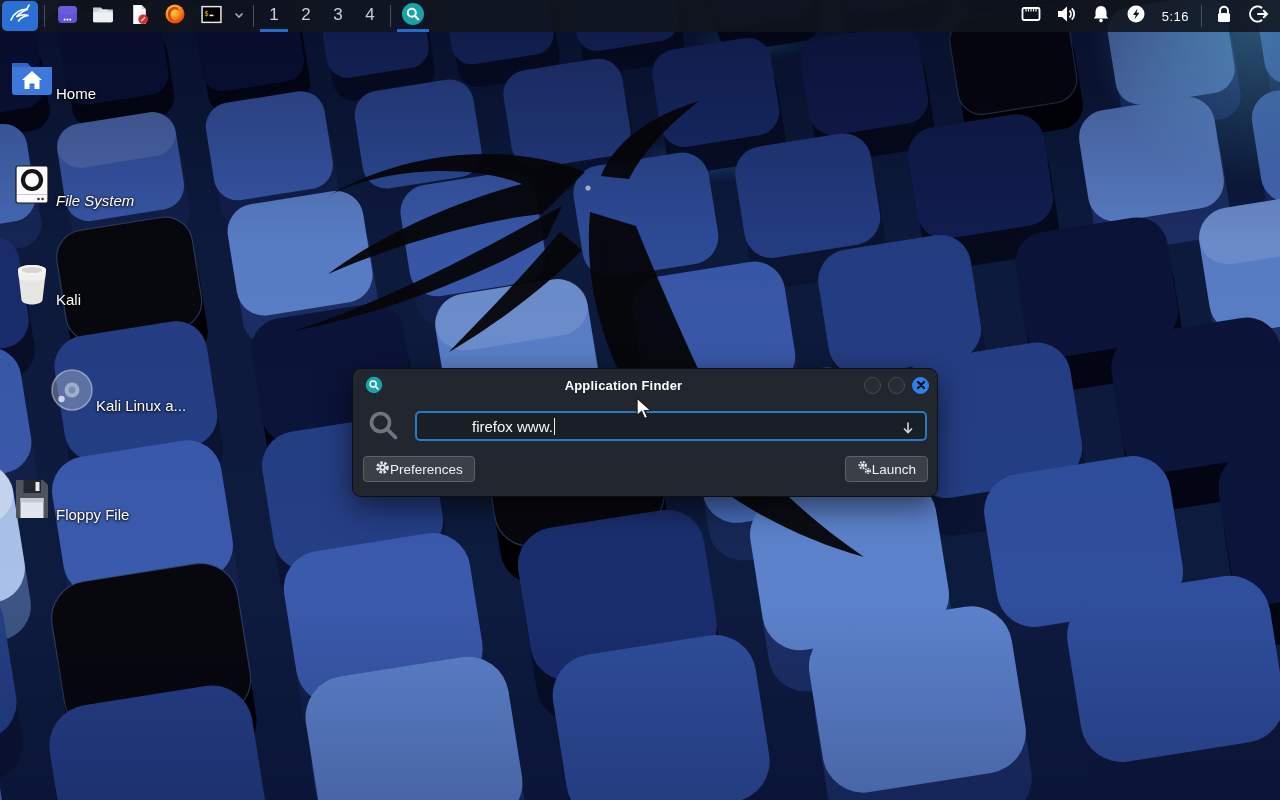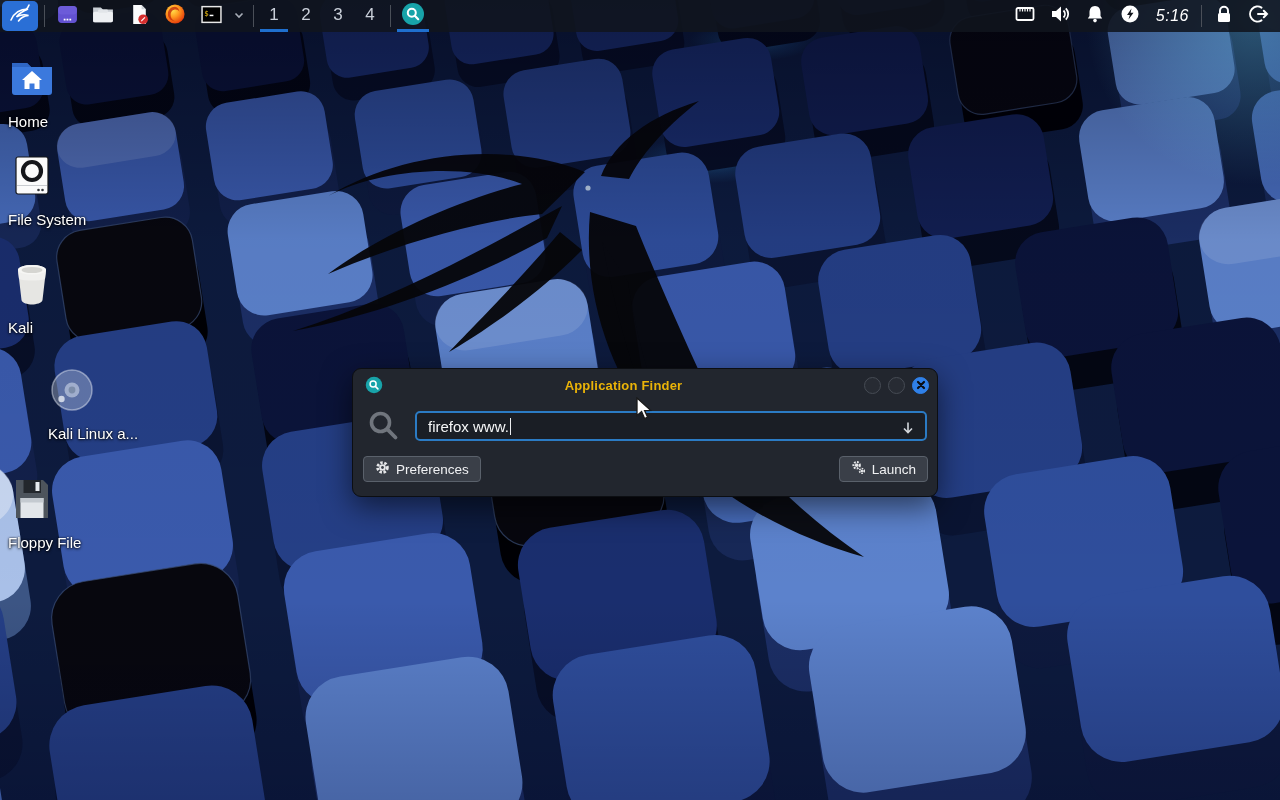--- a/index.html
+++ b/index.html
@@ -17,50 +17,50 @@
   .p-right { margin-left:auto; display:flex; align-items:center; height:100%; padding-right:4px; }
   .p-sep { width:1px; height:22px; background:#4a4f58; margin:0 4px; }
   .p-btn { position:relative; height:32px; display:flex; align-items:center; justify-content:center; cursor:default; }
   .kali-btn { width:36px; height:30px; margin:1px 2px; background:#2a6fd6; border-radius:5px; }
   .launcher { width:36px; }
   .chev { width:20px; }
   .ws-btn { width:32px; color:#c9cfd9; font-size:17px; }
   .ws-btn .num { position:relative; top:-1px; }
   .underline { position:absolute; left:2px; right:2px; bottom:0; height:3px; background:var(--accent); }
   .tray-btn { width:35px; }
-  #clock { color:#ffffff; font-size:16px; padding:0 8px; letter-spacing:0.5px;font-style:italic; }
+  #clock { color:#ffffff; font-size:13px; padding:0 8px; letter-spacing:0.5px; }
 
   
   #desktop-icons { position:absolute; left:8px; top:46px; width:106px; z-index:10; }
-  .dicon { position:absolute; left:0; width:106px; display:flex; flex-direction:column; align-items:flex-start; cursor:default; }
+  .dicon { position:absolute; left:0; width:106px; display:flex; align-items:flex-end; cursor:default; }
   .dicon .ic { width:48px; height:48px; display:flex; align-items:center; justify-content:center; }
   .dicon .lbl { margin-top:11px; color:#ffffff; font-size:15px; text-align:center; white-space:nowrap;
                 text-shadow:0 1px 3px rgba(0,0,0,0.95), 0 0 2px rgba(0,0,0,0.8); }
 
   
   #finder { position:absolute; left:352px; top:368px; width:586px; height:129px;
             background:#22262e; border:1px solid #0c0e12; border-radius:9px;
             box-shadow:0 10px 30px rgba(0,0,0,0.55); z-index:40; }
   #titlebar { height:32px; display:flex; align-items:center; padding:0 8px; }
   #titlebar .t-icon { width:18px; height:18px; margin-left:4px; }
-  #title { flex:1; text-align:center; color:#eab308; font-size:13px; font-weight:bold; letter-spacing:0.2px; }
+  #title { flex:1; text-align:center; color:#ffffff; font-size:13px; font-weight:bold; letter-spacing:0.2px; }
   .winbtns { display:flex; align-items:center; gap:7px; }
   .wbtn { width:17px; height:17px; border-radius:50%; background:#272b33; border:1.5px solid #464b54; }
   .wbtn.close { background:var(--closeblue); border:1.5px solid var(--closeblue);
                 display:flex; align-items:center; justify-content:center; }
   #content { display:flex; align-items:center; padding:8px 10px 0 14px; }
   #big-search { width:34px; height:34px; margin-right:14px; flex:none; }
   #search-box { position:relative; flex:1; height:30px; background:#1a1e25;
                 border:2px solid var(--inputborder); border-radius:5px;
                 display:flex; align-items:center; padding:0 34px 0 11px; }
-  #search-box .val { color:#f5f6f7; font-size:15px; white-space:pre; }
+  #search-box .val { color:#f5f6f7; font-size:15px; white-space:pre;margin-left:44px; }
   .caret { display:inline-block; width:1.5px; height:17px; background:#eceef0; margin-left:1px; }
   .drop-arrow { position:absolute; right:9px; top:7px; width:16px; height:16px; }
   #btnrow { display:flex; align-items:center; justify-content:space-between; padding:13px 9px 0 10px; }
-  .gbtn { height:26px; display:inline-flex; align-items:center; gap:6px; padding:0 11px;
+  .gbtn { height:26px; display:inline-flex; align-items:center; padding:0 11px;
           background:#3a3f48; border:1px solid #5a616b; border-radius:4px;
           color:#f0f1f3; font-size:13.5px; cursor:default; }
 
   
   #cursor { position:absolute; left:636px; top:397px; z-index:99; }
 </style>
 </head>
 <body>
 
 <div id="stage">
@@ -515,21 +515,21 @@
       <div class="dicon" style="top: 8px;">
         <span class="ic">
           <svg width="48" height="48" viewBox="0 0 48 48">
             <path d="M4,9 h15 l4,4 h21 v25 a3,3 0 0 1 -3,3 H7 a3,3 0 0 1 -3,-3 Z" fill="#3b79dd"></path>
             <path d="M4,9 h15 l4,4 H4 Z" fill="#2f66c4"></path>
             <path d="M24,17 L34,26 H31.5 V35 H26.5 V29.5 H21.5 V35 H16.5 V26 H14 Z" fill="#ffffff"></path>
           </svg>
         </span>
         <span class="lbl">Home</span>
       </div>
-      <div class="dicon" style="top: 106px;">
+      <div class="dicon" style="top: 115px; font-style: italic;">
         <span class="ic">
           <svg width="48" height="48" viewBox="0 0 48 48">
             <rect x="8" y="5" width="32" height="37" rx="2" fill="#fbfbfb" stroke="#15161a" stroke-width="1.2"></rect>
             <circle cx="24" cy="19" r="9" fill="none" stroke="#15161a" stroke-width="4.2"></circle>
             <line x1="9" y1="33.5" x2="39" y2="33.5" stroke="#c9ccd0" stroke-width="1"></line>
             <circle cx="34.5" cy="38" r="1.3" fill="#33363a"></circle>
             <circle cx="30.5" cy="38" r="1.3" fill="#33363a"></circle>
           </svg>
         </span>
         <span class="lbl">File System</span>

